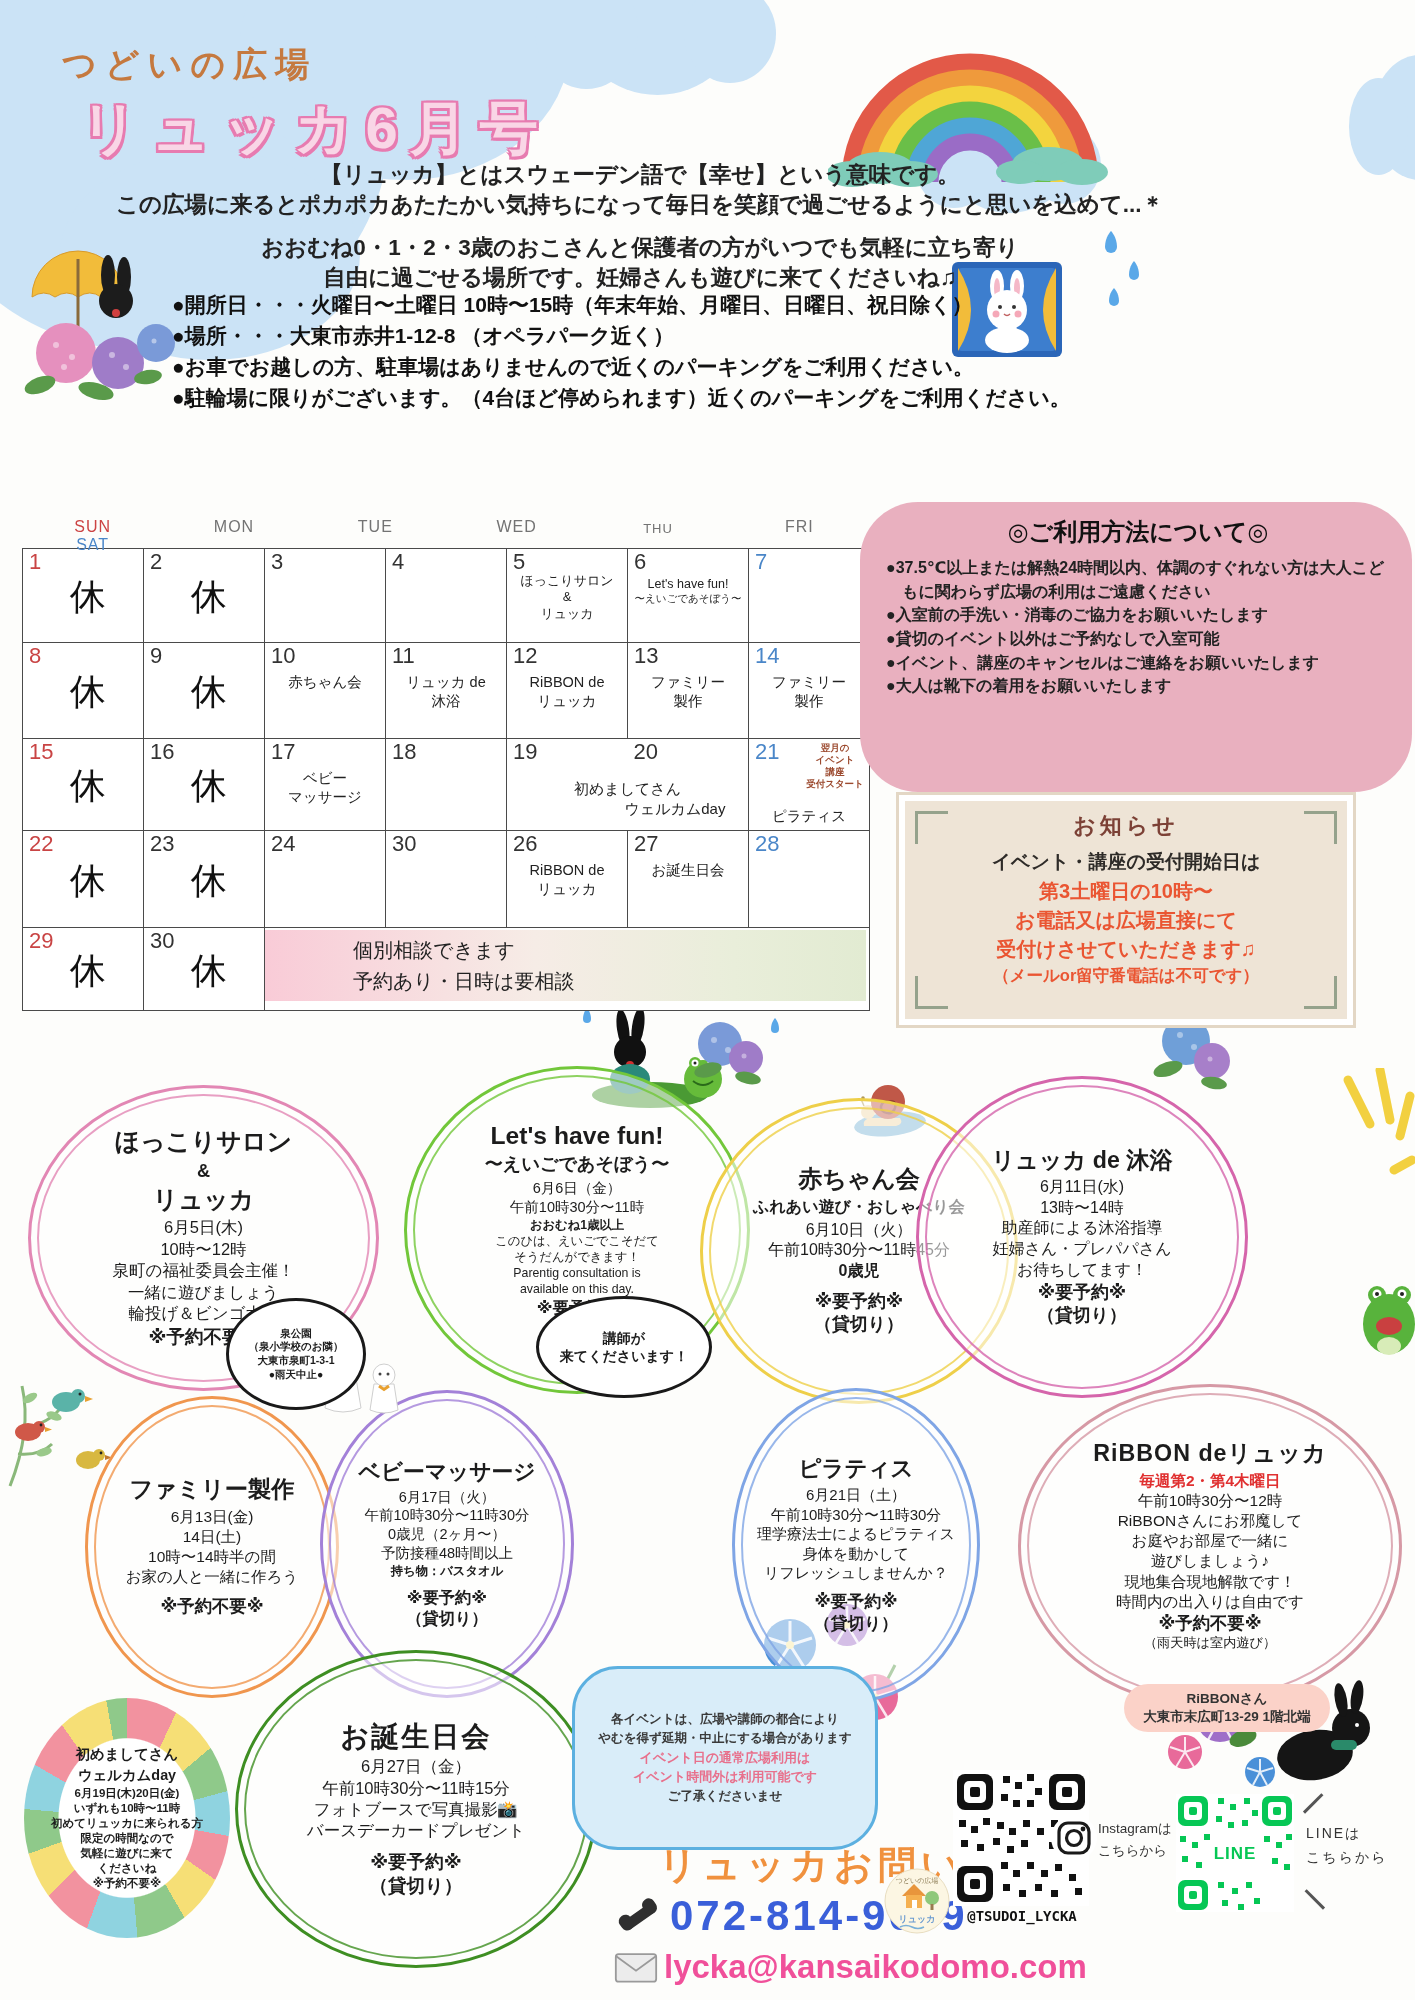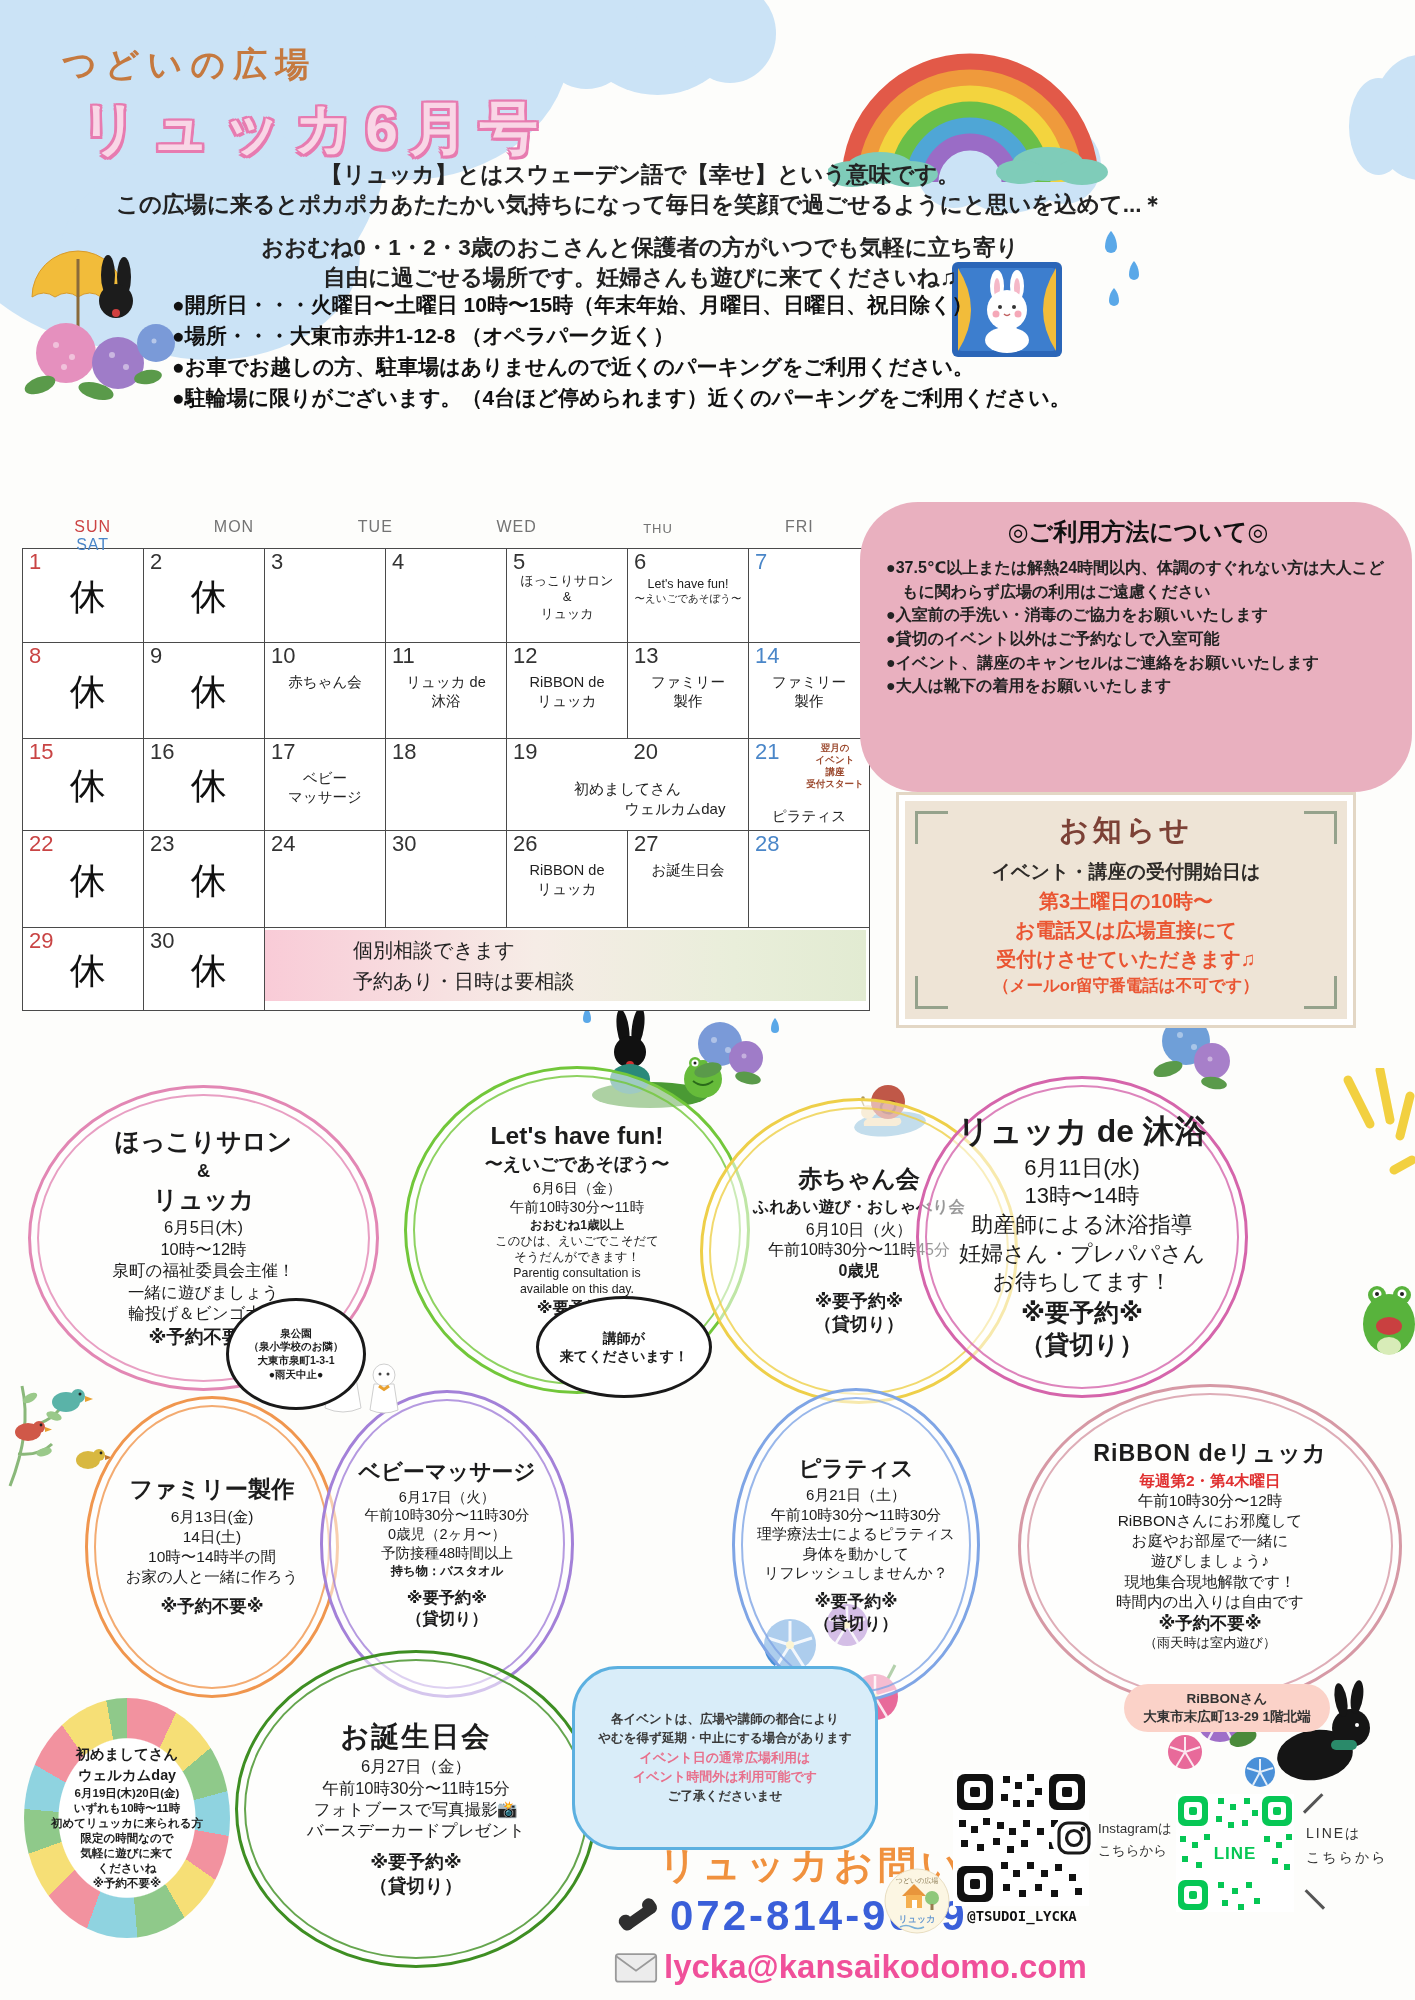--- a/index.html
+++ b/index.html
@@ -65,21 +65,21 @@
   .u-footer div{text-align:center;font-weight:bold;font-size:18px;color:#111;line-height:1.4;}
 
   
   .notice{left:896px;top:792px;width:460px;height:236px;background:#eee4d6;border:3px solid #e3d7c5;
           box-shadow:inset 0 0 0 6px #fff;box-sizing:border-box;z-index:2;}
   .nc{position:absolute;width:30px;height:30px;border-color:#95a28c;border-style:solid;border-width:0;}
   .nc.tl{left:16px;top:16px;border-left-width:3px;border-top-width:3px;}
   .nc.tr{right:16px;top:16px;border-right-width:3px;border-top-width:3px;}
   .nc.bl{left:16px;bottom:16px;border-left-width:3px;border-bottom-width:3px;}
   .nc.br{right:16px;bottom:16px;border-right-width:3px;border-bottom-width:3px;}
-  .n-title{margin-top:16px;text-align:center;font-size:29px;font-weight:bold;color:#7c4136;letter-spacing:4px;}
+  .n-title{margin-top:16px;text-align:center;font-size:22px;font-weight:bold;color:#7c4136;letter-spacing:4px;}
   .n-line1{text-align:center;font-size:19px;font-weight:bold;color:#2e2b28;margin-top:8px;}
   .n-high{margin-top:2px;}
   .n-high div{text-align:center;font-size:20px;font-weight:bold;color:#ea5532;line-height:1.45;}
   .n-high .ls{font-size:16.5px;}
 
   
   .evc{border:3.5px solid var(--c,#999);border-radius:50%;display:flex;align-items:center;justify-content:center;
        text-align:center;z-index:2;background:rgba(255,255,255,.55);}
   .evc::before{content:"";position:absolute;inset:6px;border:2px solid var(--c,#999);border-radius:50%;opacity:.8;}
   .evc-in{position:relative;width:94%;line-height:1.3;color:#1c1c1c;}
@@ -89,21 +89,21 @@
   .evc-in .ls{font-size:.85em;}
   .evc-in .lr{color:#e03030;}
   .evc-in .lf{font-weight:bold;font-size:1.12em;}
   .evc-in .lgap{margin-top:8px;}
   #c1{left:28px;top:1085px;width:345px;height:300px;font-size:16.5px;}
   #c1 .lh1{font-size:1.5em;}
   #c2{left:404px;top:1066px;width:340px;height:322px;font-size:14.5px;}
   #c2 .lh1{font-size:1.7em;} #c2 .lh2{font-size:1.25em;}
   #c3{left:700px;top:1098px;width:312px;height:300px;font-size:16px;}
   #c3 .lh2{font-weight:600;font-size:1em;}
-  #c4{left:916px;top:1076px;width:326px;height:316px;font-size:22px;}
+  #c4{left:916px;top:1076px;width:326px;height:316px;font-size:16px;}
   #c4 .lh1{font-size:1.45em;}
   #c5{left:85px;top:1396px;width:248px;height:296px;font-size:15.5px;}
   #c6{left:320px;top:1390px;width:248px;height:302px;font-size:14.5px;}
   #c7{left:732px;top:1388px;width:242px;height:308px;font-size:15px;}
   #c8{left:1018px;top:1384px;width:378px;height:318px;font-size:15.5px;}
   #c8 .lh1{letter-spacing:1px;}
   #c9{left:235px;top:1650px;width:356px;height:312px;font-size:16.5px;}
   #c9 .lh1{font-size:1.7em;letter-spacing:2px;}
   #c10{left:24px;top:1698px;width:206px;height:240px;font-size:11.5px;font-weight:bold;border:none;
        background:radial-gradient(closest-side,#fff 66%,rgba(255,255,255,0) 67%),

